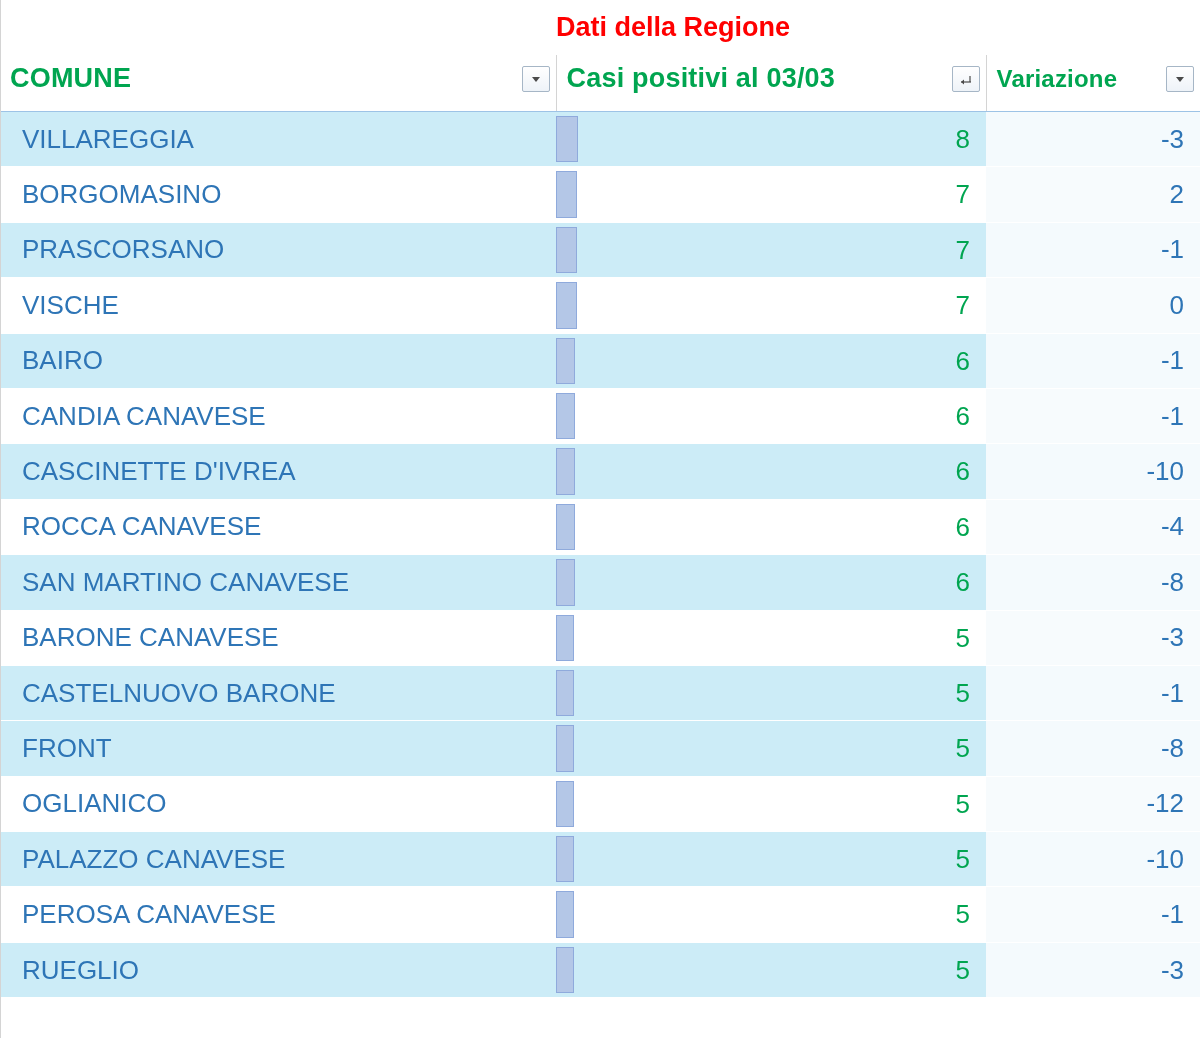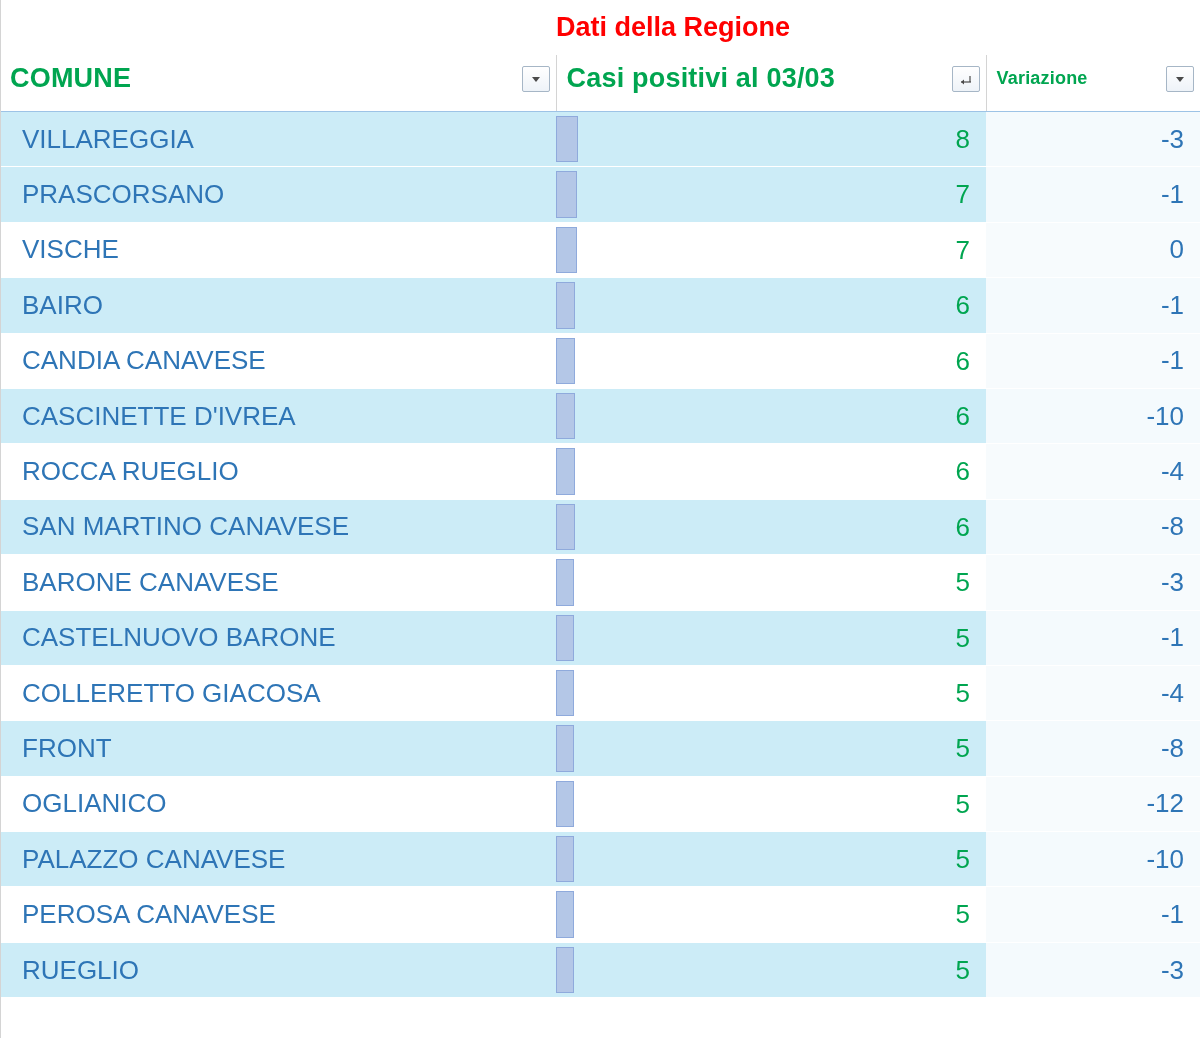--- a/index.html
+++ b/index.html
@@ -73,21 +73,21 @@
     box-sizing: border-box;
   }
   .hdr-label {
     color: #00a550;
     font-weight: bold;
     font-size: 27px;
     white-space: nowrap;
     letter-spacing: 0.2px;
   }
   .hdr-label.small {
-    font-size: 18px;
+    font-size: 24px;
   }
   .filter-btn {
     width: 26px;
     height: 24px;
     border: 1px solid #a6b6c6;
     background: linear-gradient(#ffffff, #eef3f8);
     border-radius: 2px;
     display: flex;
     align-items: center;
     justify-content: center;
@@ -227,38 +227,48 @@
         <tr class="data-row alt">
           <td class="cell-name">VILLAREGGIA</td>
           <td class="cell-cases">
             <div class="bar-wrap">
               <div class="databar" style="width: 22px;"></div>
               <span class="cases-num">8</span>
             </div>
           </td>
           <td class="cell-var">-3</td>
         </tr>
-        <tr class="data-row alt">
-          <td class="cell-name">PRASCORSANO</td>
+        <tr class="data-row plain">
+          <td class="cell-name">BORGOMASINO</td>
           <td class="cell-cases">
             <div class="bar-wrap">
               <div class="databar" style="width: 20.5px;"></div>
               <span class="cases-num">7</span>
             </div>
           </td>
-          <td class="cell-var">-1</td>
-        </tr>
-        <tr class="data-row plain">
-          <td class="cell-name">VISCHE</td>
+          <td class="cell-var">2</td>
+        </tr>
+        <tr class="data-row alt">
+          <td class="cell-name">PRASCORSANO</td>
           <td class="cell-cases">
             <div class="bar-wrap">
               <div class="databar" style="width: 20.5px;"></div>
               <span class="cases-num">7</span>
             </div>
           </td>
+          <td class="cell-var">-1</td>
+        </tr>
+        <tr class="data-row plain">
+          <td class="cell-name">VISCHE</td>
+          <td class="cell-cases">
+            <div class="bar-wrap">
+              <div class="databar" style="width: 20.5px;"></div>
+              <span class="cases-num">7</span>
+            </div>
+          </td>
           <td class="cell-var">0</td>
         </tr>
         <tr class="data-row alt">
           <td class="cell-name">BAIRO</td>
           <td class="cell-cases">
             <div class="bar-wrap">
               <div class="databar" style="width: 19px;"></div>
               <span class="cases-num">6</span>
             </div>
           </td>
@@ -278,21 +288,21 @@
           <td class="cell-name">CASCINETTE D'IVREA</td>
           <td class="cell-cases">
             <div class="bar-wrap">
               <div class="databar" style="width: 19px;"></div>
               <span class="cases-num">6</span>
             </div>
           </td>
           <td class="cell-var">-10</td>
         </tr>
         <tr class="data-row plain">
-          <td class="cell-name">ROCCA RUEGLIO</td>
+          <td class="cell-name">ROCCA CANAVESE</td>
           <td class="cell-cases">
             <div class="bar-wrap">
               <div class="databar" style="width: 19px;"></div>
               <span class="cases-num">6</span>
             </div>
           </td>
           <td class="cell-var">-4</td>
         </tr>
         <tr class="data-row alt">
           <td class="cell-name">SAN MARTINO CANAVESE</td>
@@ -316,30 +326,20 @@
         </tr>
         <tr class="data-row alt">
           <td class="cell-name">CASTELNUOVO BARONE</td>
           <td class="cell-cases">
             <div class="bar-wrap">
               <div class="databar" style="width: 17.5px;"></div>
               <span class="cases-num">5</span>
             </div>
           </td>
           <td class="cell-var">-1</td>
-        </tr>
-        <tr class="data-row plain">
-          <td class="cell-name">COLLERETTO GIACOSA</td>
-          <td class="cell-cases">
-            <div class="bar-wrap">
-              <div class="databar" style="width: 17.5px;"></div>
-              <span class="cases-num">5</span>
-            </div>
-          </td>
-          <td class="cell-var">-4</td>
         </tr>
         <tr class="data-row alt">
           <td class="cell-name">FRONT</td>
           <td class="cell-cases">
             <div class="bar-wrap">
               <div class="databar" style="width: 17.5px;"></div>
               <span class="cases-num">5</span>
             </div>
           </td>
           <td class="cell-var">-8</td>

